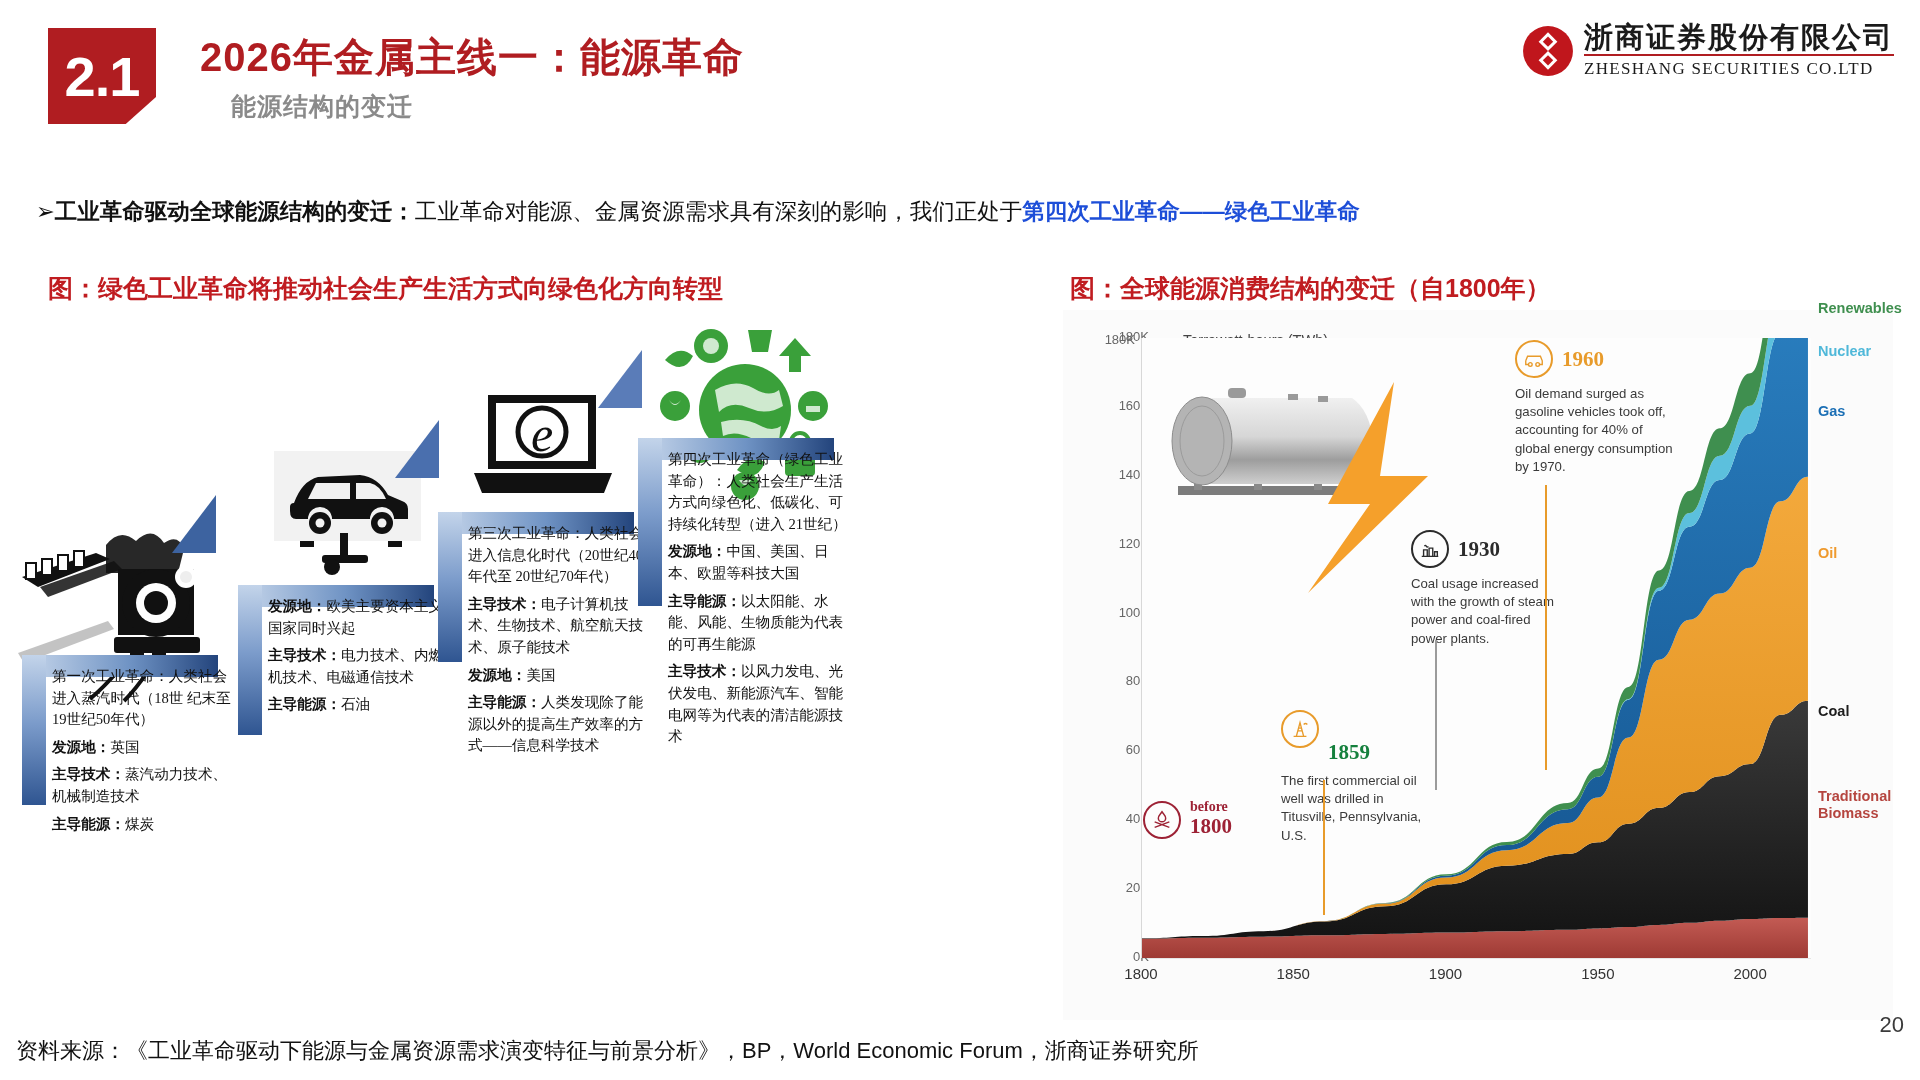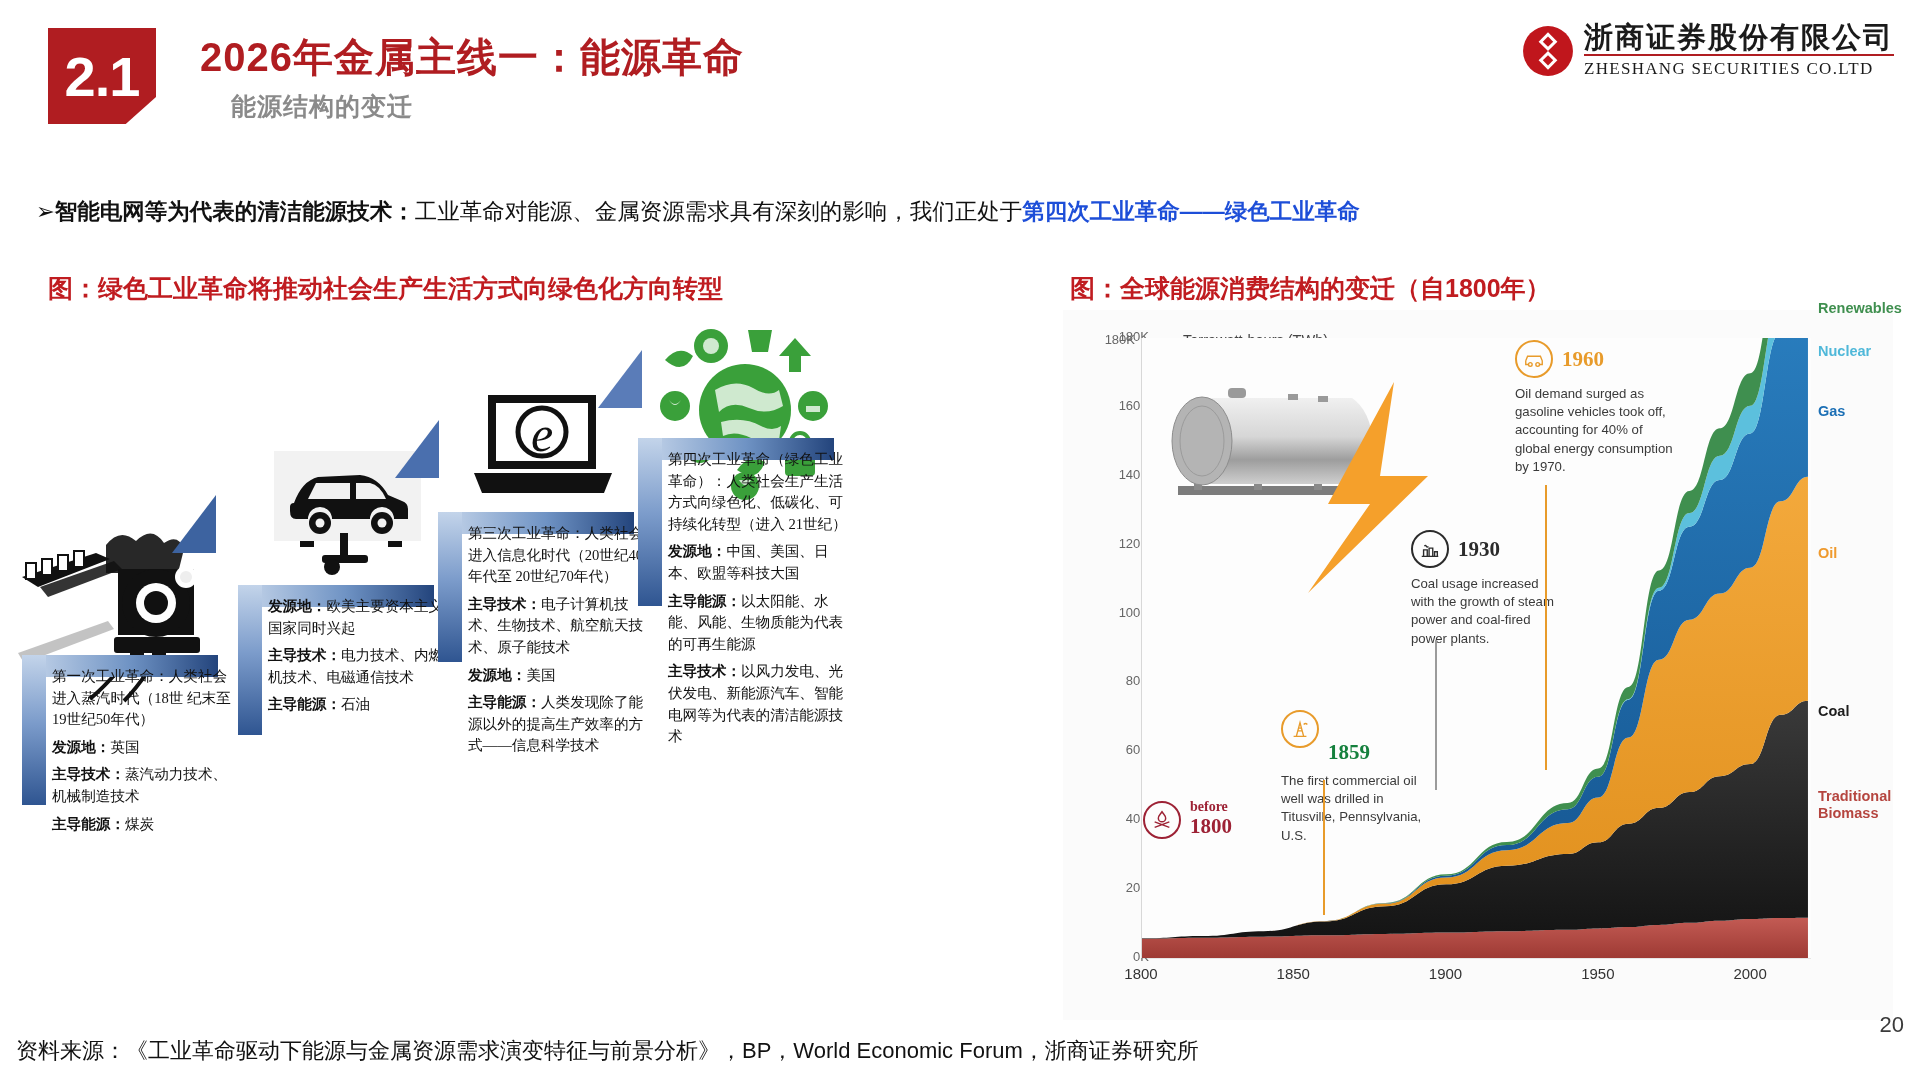--- a/index.html
+++ b/index.html
@@ -168,21 +168,21 @@
       <path d="M50 58 L60 68 L50 78 L40 68 Z" fill="#C0161C"></path>
     </svg>
     <div class="logo-textwrap">
       <div class="logo-cn">浙商证券股份有限公司</div>
       <div class="logo-en">ZHESHANG SECURITIES CO.LTD</div>
     </div>
   </div>
 </div>
 
 <div id="bullet-line">
-  <span>➢</span><span>智能电网等为代表的清洁能源技术：</span><span class="normal">工业革命对能源、金属资源需求具有深刻的影响，我们正处于</span><span class="redacc">第四次工业革命——绿色工业革命</span>
+  <span>➢</span><span>工业革命驱动全球能源结构的变迁：</span><span class="normal">工业革命对能源、金属资源需求具有深刻的影响，我们正处于</span><span class="redacc">第四次工业革命——绿色工业革命</span>
 </div>
 
 <div id="cap-left" class="fig-caption">图：绿色工业革命将推动社会生产生活方式向绿色化方向转型</div>
 <div id="cap-right" class="fig-caption">图：全球能源消费结构的变迁（自1800年）</div>
 
 <div id="left-panel">
 
   <svg id="train-icon" class="icon-art" viewBox="0 0 215 185">
     <g fill="#111">
       <path d="M4 52 L78 28 L92 34 L20 62 Z"></path>

